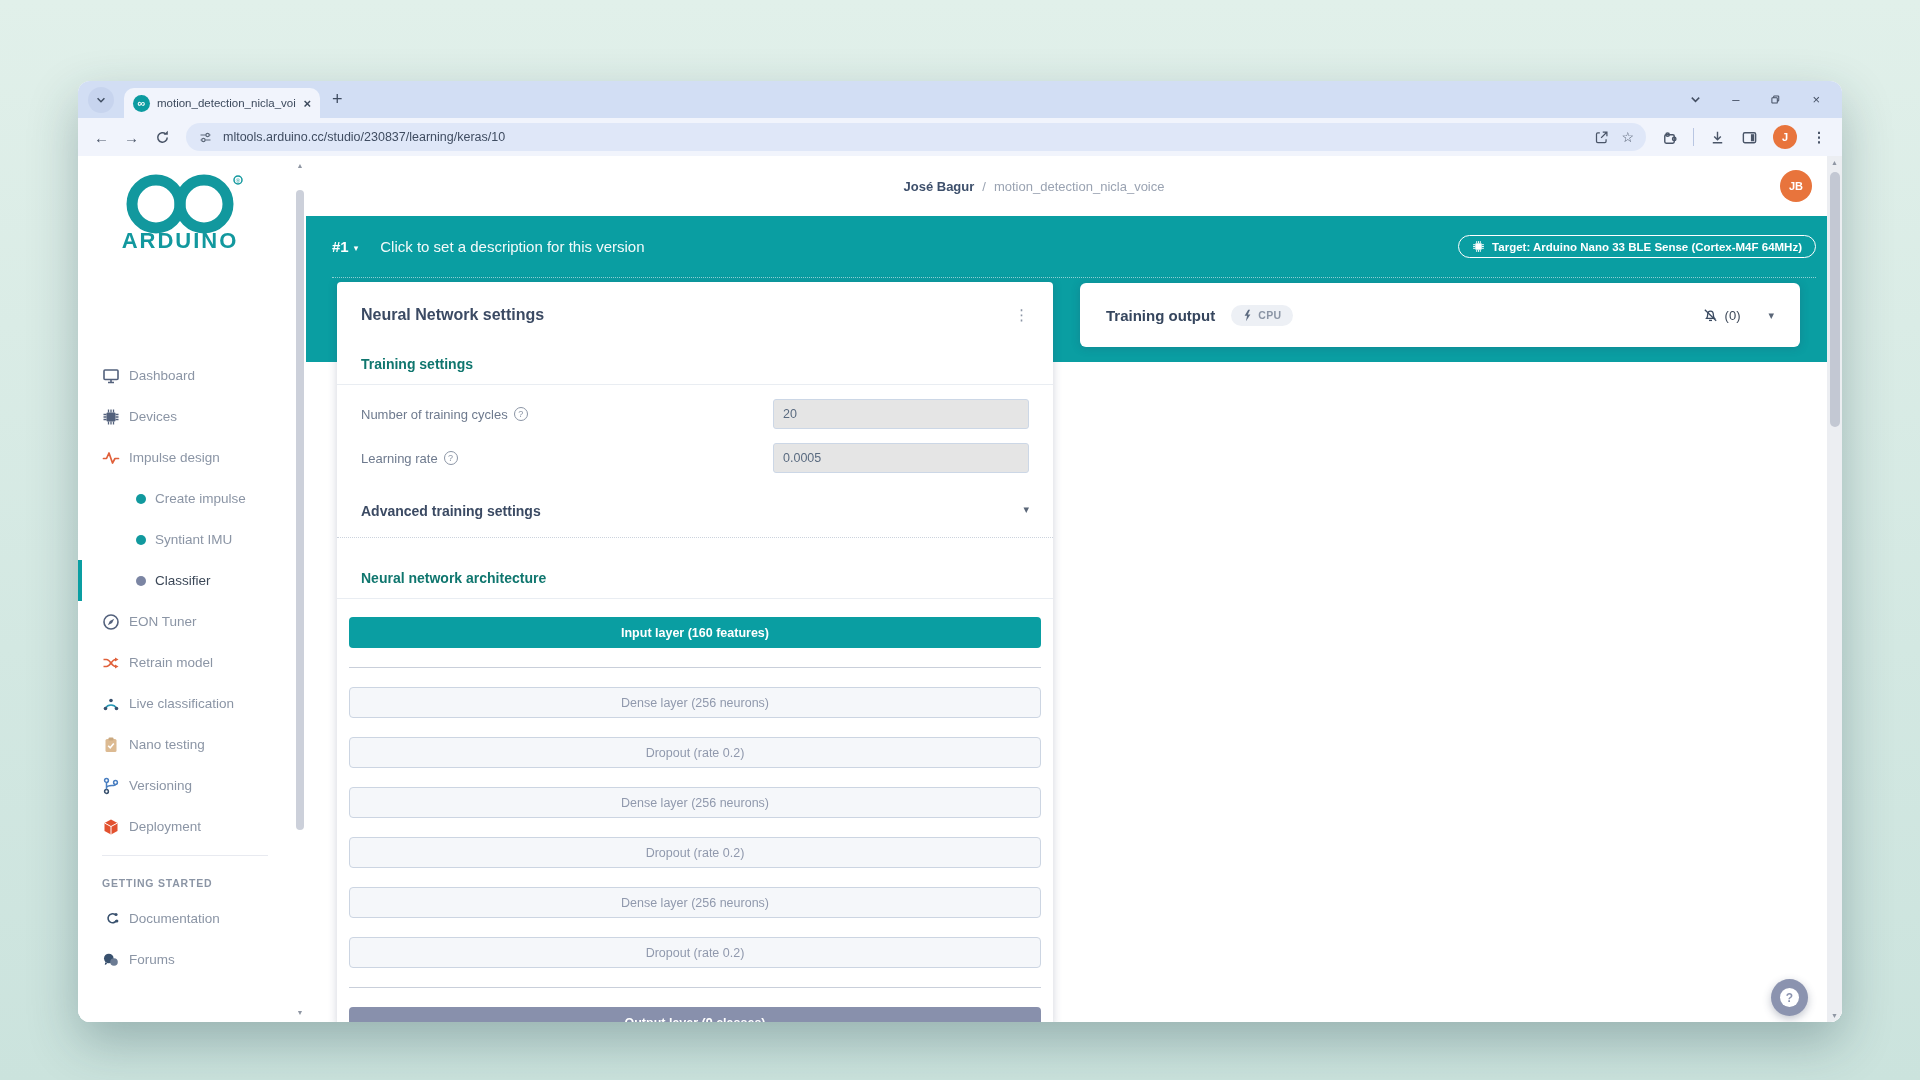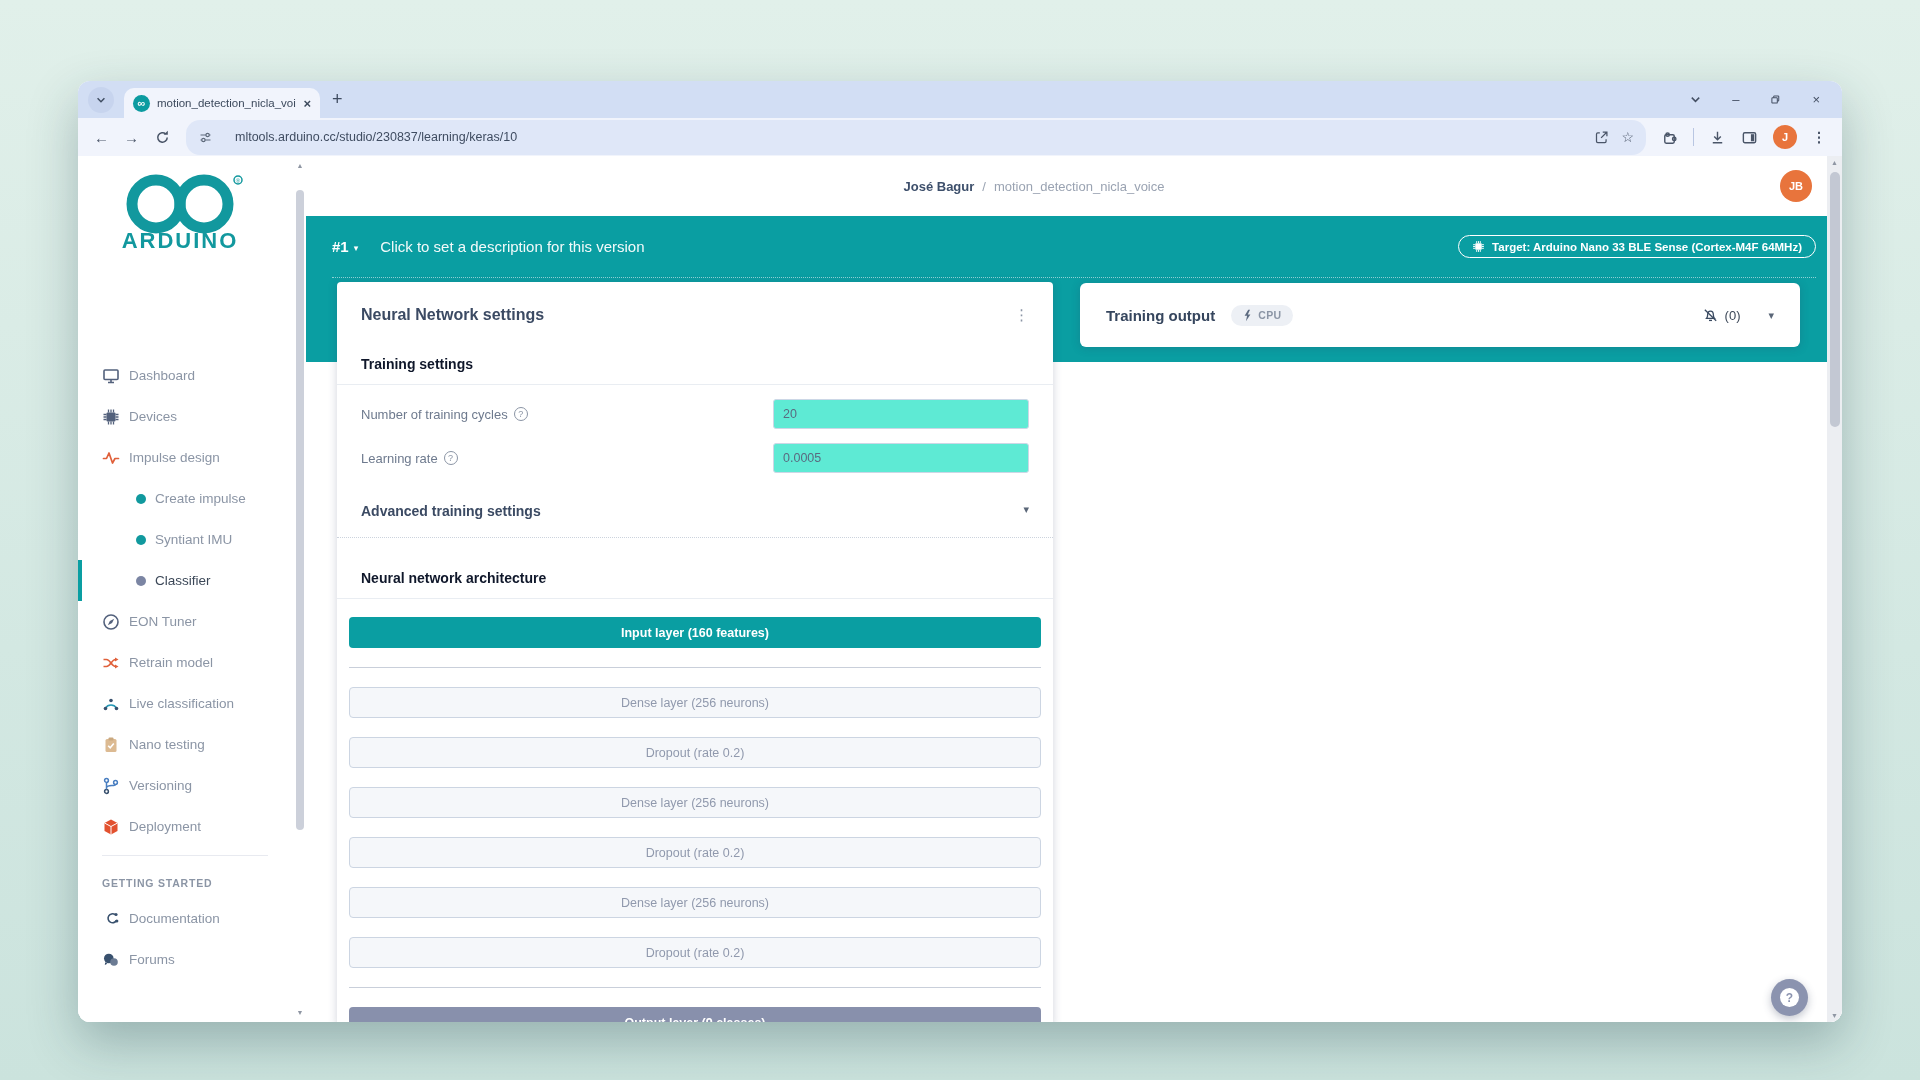--- a/index.html
+++ b/index.html
@@ -11,21 +11,21 @@
 .tab-search{align-self:center;width:26px;height:26px;border-radius:50%;background:#c7d4ee;display:flex;align-items:center;justify-content:center;margin-right:10px}
 .tab{height:30px;width:196px;background:#f1f4fc;border-radius:10px 10px 0 0;display:flex;align-items:center;padding:0 9px;gap:7px}
 .favicon{width:17px;height:17px;border-radius:50%;background:#0c9ba0;color:#fff;font-size:11px;line-height:17px;text-align:center;font-weight:bold;flex:none}
 .tab-title{font-size:11.5px;color:#3d4a5d;white-space:nowrap;overflow:hidden;flex:1}
 .tab-close{font-size:13px;color:#3d4a5d;font-weight:bold}
 .newtab{align-self:center;font-size:18px;color:#3f4c61;margin-left:12px}
 .winctl{margin-left:auto;align-self:center;display:flex;align-items:center;gap:30px;padding-right:12px;color:#444f63}
 .winctl .g{font-size:13px}
 .toolbar{height:38px;background:#f1f4fc;display:flex;align-items:center;gap:15px;padding:0 16px}
 .navg{font-size:15px;color:#4a5568}
-.omnibox{flex:1;height:35px;background:#dfe7f8;border-radius:14px;display:flex;align-items:center;gap:22px;padding:0 12px}
+.omnibox{flex:1;height:28px;background:#dfe7f8;border-radius:14px;display:flex;align-items:center;gap:10px;padding:0 12px}
 .url{font-size:12.5px;color:#3f4c61;flex:1}
 .omni-right{display:flex;align-items:center;gap:12px}
 .star{font-size:14px;color:#4a5568}
 .tb-divider{width:1px;height:18px;background:#b9c6e2}
 .chrome-avatar{width:24px;height:24px;border-radius:50%;background:#e8743c;color:#fff;font-size:11px;font-weight:bold;display:flex;align-items:center;justify-content:center}
 .kebab{font-size:14px;color:#4a5568;font-weight:bold}
 
 .page{height:866px;display:flex;background:#fff;position:relative}
 .sidebar{width:228px;flex:none;position:relative;background:#fff}
 .logo{position:absolute;top:18px;left:0;right:12px;text-align:center}
@@ -53,27 +53,27 @@
 .version-row{height:62px;margin:0 26px;border-bottom:1px dotted rgba(255,255,255,.55);display:flex;align-items:center;color:#fff}
 .vnum{font-size:15px;font-weight:bold}
 .vcaret{font-size:9px;margin:2px 0 0 5px}
 .vdesc{font-size:15px;color:rgba(255,255,255,.95);margin-left:22px}
 .target-badge{margin-left:auto;border:1.5px solid #fff;border-radius:15px;padding:4px 13px;font-size:11.5px;font-weight:bold;display:flex;align-items:center;gap:7px}
 
 .nn-card{position:absolute;left:31px;top:126px;width:716px;height:744px;background:#fff;border-radius:4px;box-shadow:0 1px 10px rgba(40,55,90,.22);overflow:hidden}
 .card-head{display:flex;align-items:center;padding:24px 24px 0}
 .card-title{flex:1;font-size:16px;font-weight:bold;color:#3b4a63}
 .card-kebab{font-size:15px;color:#8b95a5}
-.sec-title{margin:32px 24px 0;font-size:14px;font-weight:bold;color:#0f172a}
+.sec-title{margin:32px 24px 0;font-size:14px;font-weight:bold;color:#0f766e}
 .hr{border-top:1px solid #e9edf2;margin-top:12px}
 .dhr{border-top:1px dotted #ccd3dd;margin-top:12px}
 .field-row{display:flex;align-items:center;margin:14px 24px 0}
 .field-label{flex:1;font-size:13px;color:#6e7a8e;display:flex;align-items:center;gap:6px}
 .qmark{width:14px;height:14px;border:1px solid #8b95a5;border-radius:50%;color:#8b95a5;font-size:9px;display:inline-flex;align-items:center;justify-content:center}
-.field-input{width:256px;height:30px;border:1px solid #ccd7e6;border-radius:3px;padding:0 9px;font-size:12.5px;color:#5a6b80;font-family:"Liberation Sans",sans-serif;background:#5eead4}
+.field-input{width:256px;height:30px;border:1px solid #ccd7e6;border-radius:3px;padding:0 9px;font-size:12.5px;color:#5a6b80;font-family:"Liberation Sans",sans-serif;background:#e5e5e5}
 .adv-row{display:flex;margin:30px 24px 18px}
 .adv-row .t{flex:1;font-size:14px;font-weight:bold;color:#3b4a63}
 .adv-caret{font-size:11px;color:#5a6678}
 .layers{padding:0 12px}
 .layer{height:31px;border-radius:4px;display:flex;align-items:center;justify-content:center;font-size:12.5px;margin-top:19px;cursor:pointer}
 .layer.in{background:#0a9ea2;color:#fff;font-weight:bold;margin-top:18px}
 .layer.mid{background:#f5f7fa;border:1px solid #ccd5e2;color:#9099ad}
 .layer.out{background:#8890ac;color:#fff;font-weight:bold}
 .layer-line{border-top:1px solid #c9cfda;margin-top:19px}
 .to-card{position:absolute;left:774px;top:127px;width:720px;height:64px;background:#fff;border-radius:6px;box-shadow:0 1px 10px rgba(40,55,90,.22);display:flex;align-items:center;padding:0 26px}

